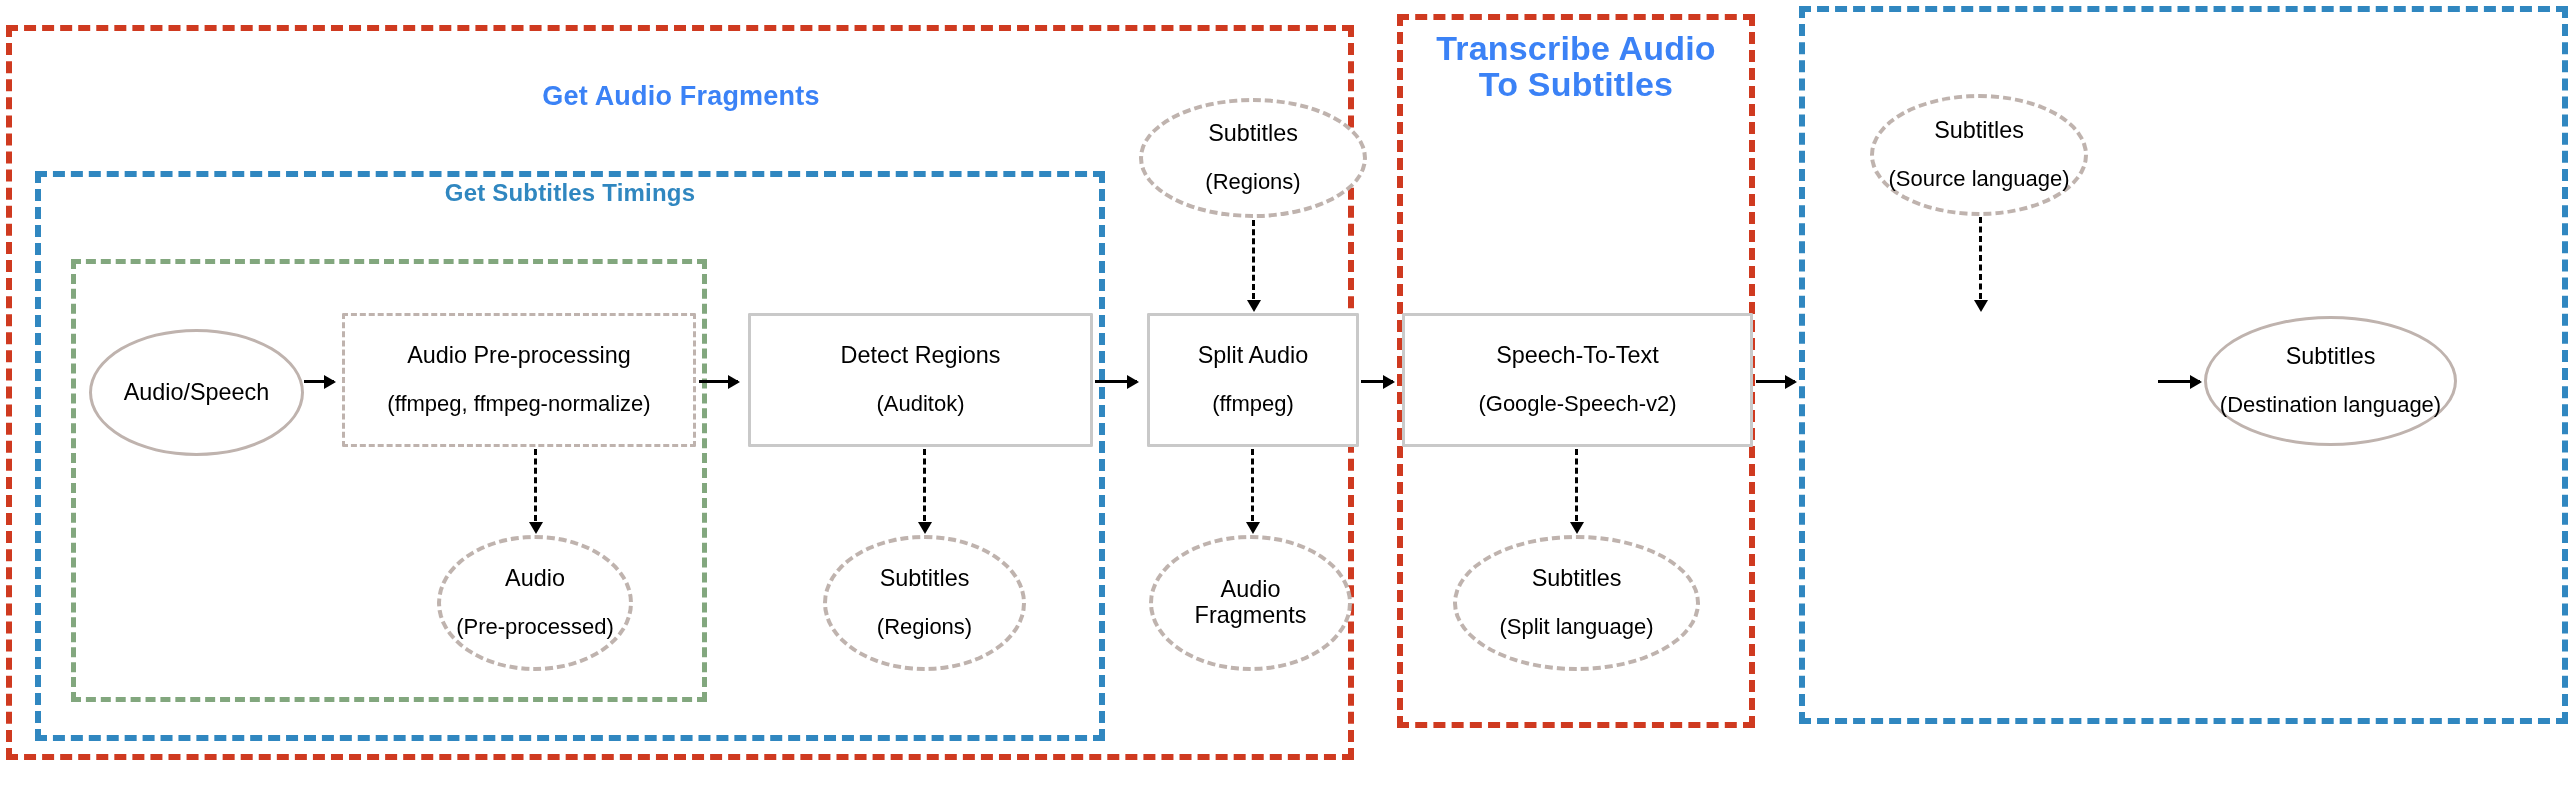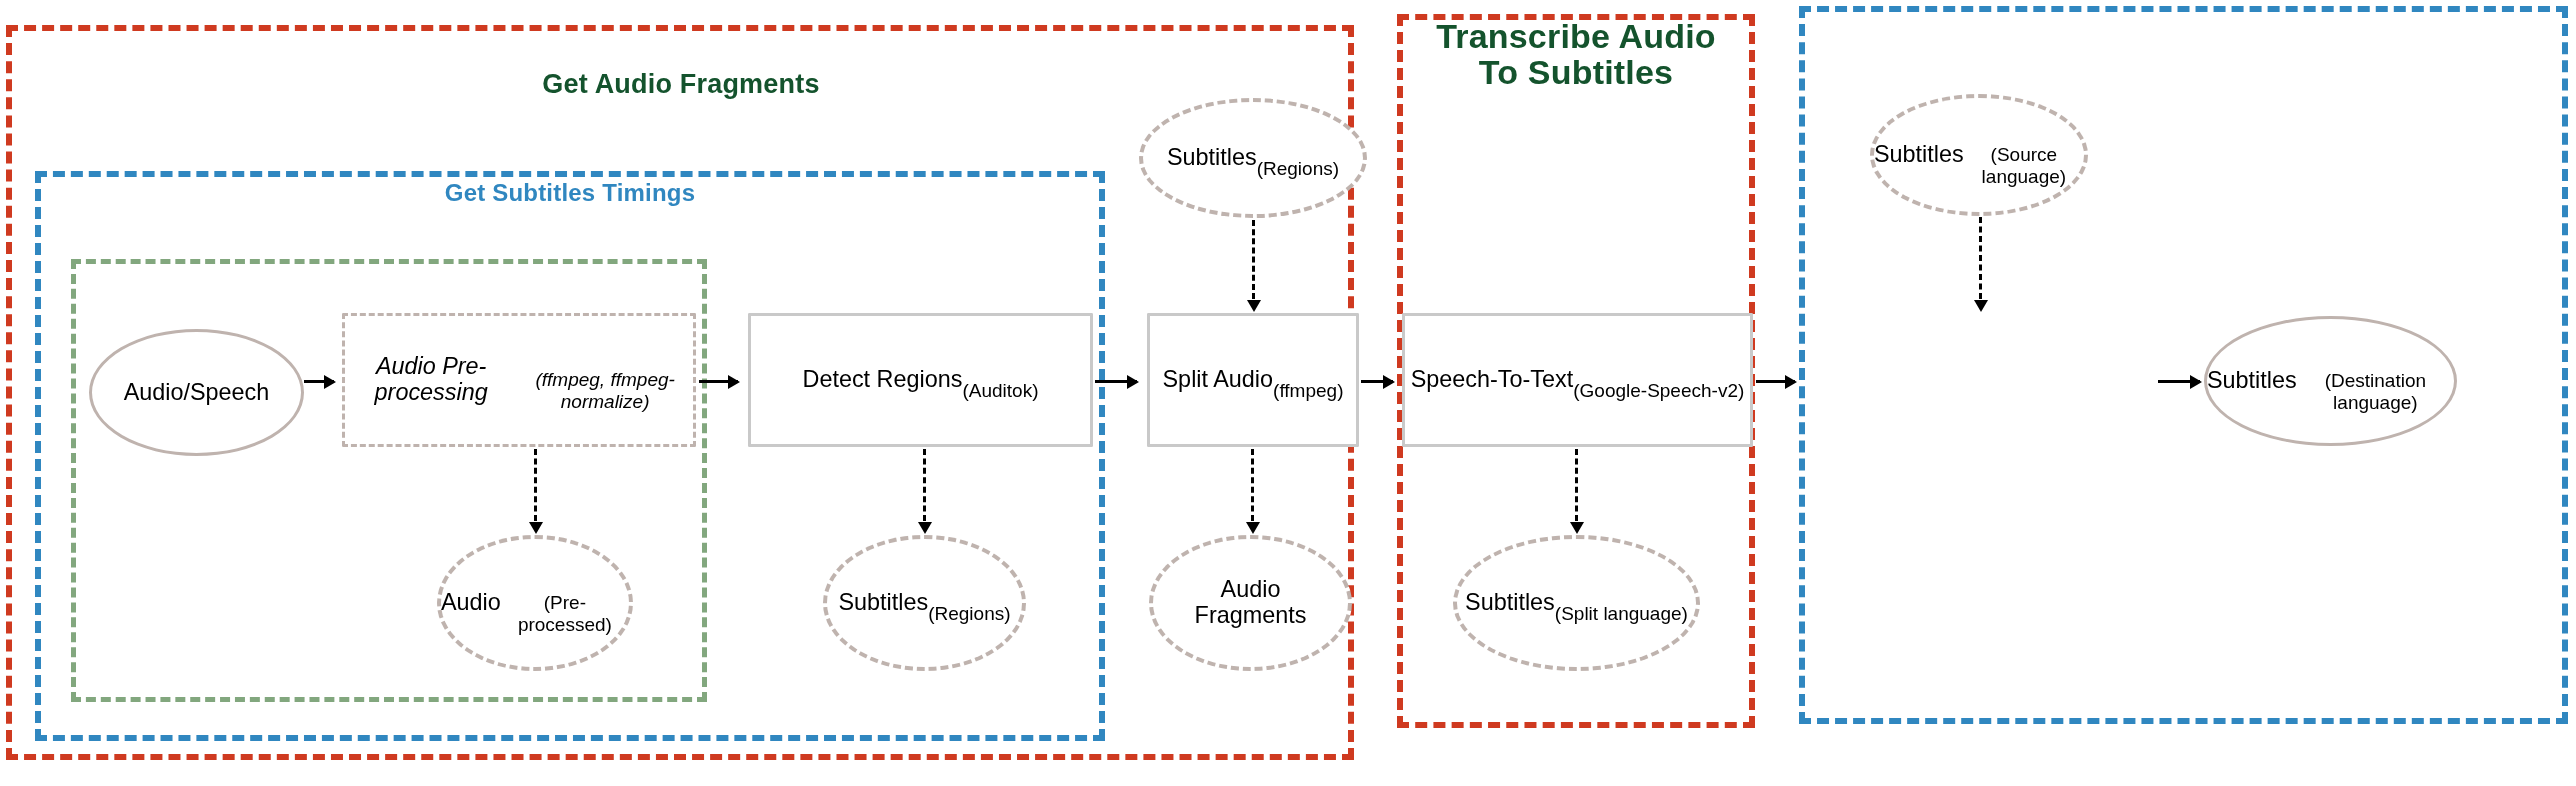--- a/index.html
+++ b/index.html
@@ -8,33 +8,33 @@
 
   
   .group{position:absolute;box-sizing:border-box;background:transparent;}
   .group.red{border:6.3px dashed #cf3A20;}
   .group.blue{border:6.3px dashed #3087C0;}
   .group.green{border:5.7px dashed #82A77E;}
 
   .group-title{position:absolute;left:0;right:0;text-align:center;
                font-weight:700;letter-spacing:0.2px;line-height:1.08;
                white-space:pre-line;}
-  .t-red{color:#14532d;}
+  .t-red{color:#3b82f6;margin-top:12px;}
   .t-blue{color:#3087C0;}
   .t-green{color:#82A77E;}
 
   
-  .node{position:absolute;box-sizing:border-box;display:flex;flex-direction:row;
+  .node{position:absolute;box-sizing:border-box;display:flex;flex-direction:column;
         align-items:center;justify-content:center;text-align:center;color:#000;
         background:#ffffff;}
   .node .ttl{font-size:23.4px;font-weight:400;line-height:1.1;white-space:pre-line;}
-  .node .sub{font-size:19px;font-weight:400;line-height:1.15;margin-top:22px;}
+  .node .sub{font-size:22px;font-weight:400;line-height:1.15;margin-top:22px;}
 
   .proc{border:3.2px solid #c9c9c9;border-radius:1.3px;}
-  .proc.dashed{border:3.8px dashed #BFB3AE;font-style:italic;}
+  .proc.dashed{border:3.8px dashed #BFB3AE;}
 
   .ellipse{border:3.8px solid #BFB3AE;border-radius:50%;}
   .ellipse.dashed{border:4.4px dashed #BFB3AE;border-radius:50%;}
 
   
   .arrow-h{position:absolute;height:0;border-top:3.2px solid #000;}
   .arrow-h:after{content:"";position:absolute;right:-1.9px;top:-7.6px;
       border-left:12.7px solid #000;border-top:7.6px solid transparent;
       border-bottom:7.6px solid transparent;}
   .arrow-v-dash{position:absolute;width:0;border-left:3.2px dashed #000;}

